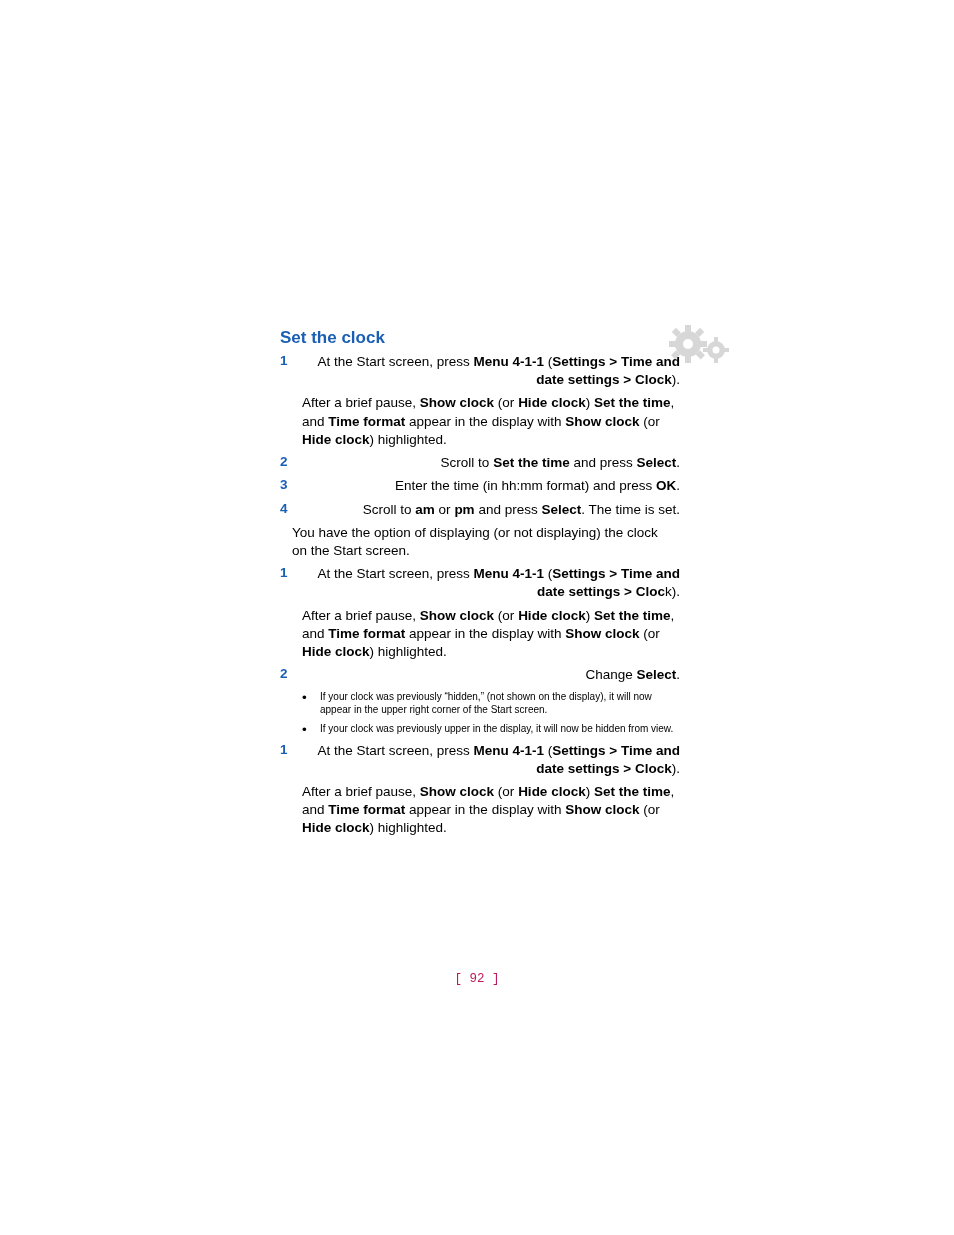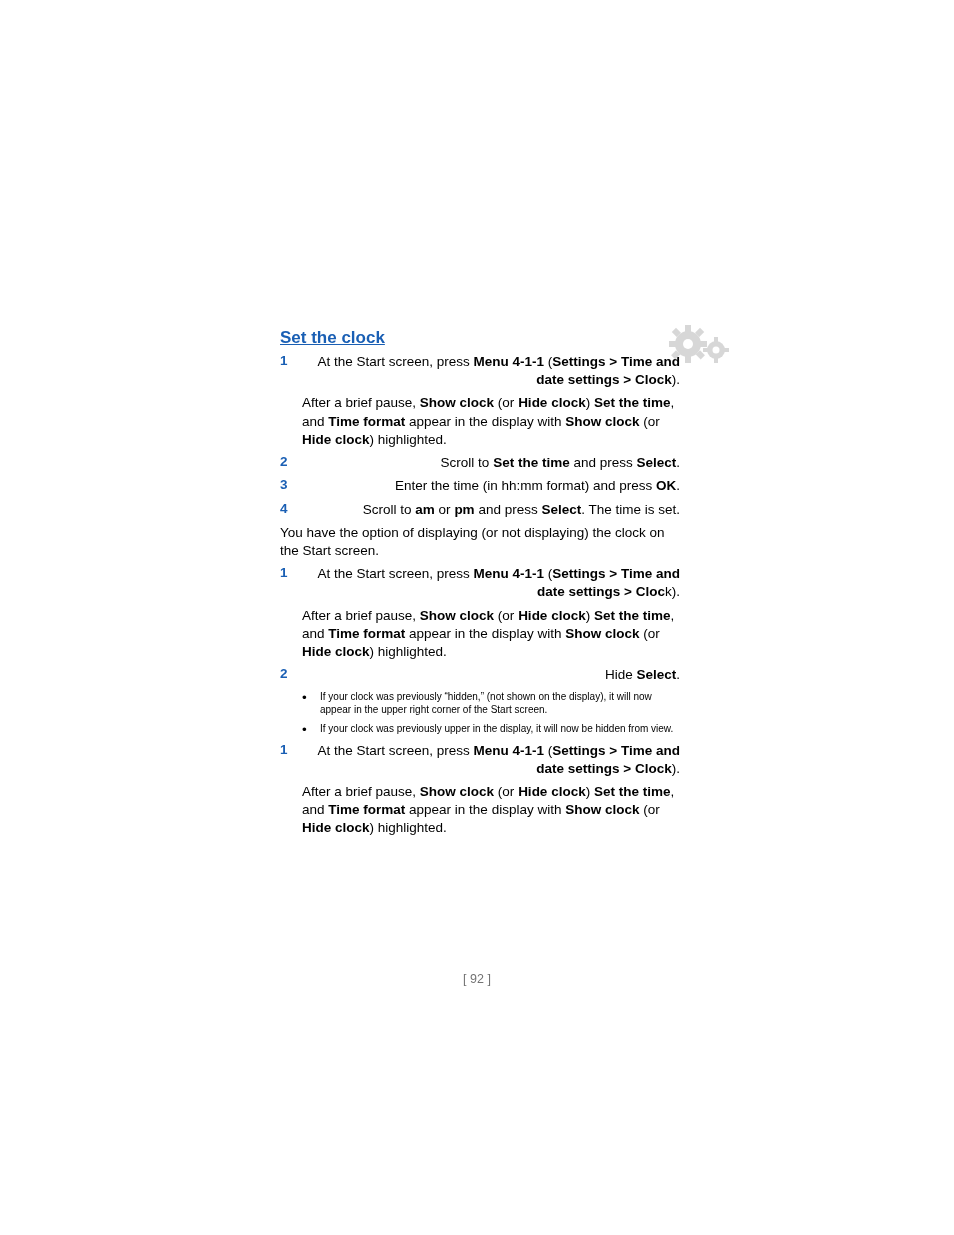--- a/index.html
+++ b/index.html
@@ -24,26 +24,25 @@
     font-weight: bold;
     color: #1a5fb4;
     margin-bottom: 8px;
   }
   .section-title {
     font-size: 17px;
     font-weight: bold;
     color: #1a5fb4;
     margin-top: 14px;
     margin-bottom: 4px;
-    text-decoration: underline;
   }
   .body-text {
     font-size: 13.5px;
     line-height: 1.35;
-    margin: 3px 0;
+    margin: 3px 12px;
   }
   .step-row {
     display: flex;
     margin: 5px 0;
   }
   .step-num {
     width: 22px;
     flex-shrink: 0;
     font-weight: bold;
     color: #1a5fb4;
@@ -77,21 +76,22 @@
     line-height: 1.35;
   }
   b { font-weight: bold; }
   .page-num {
     position: absolute;
     left: 0;
     right: 0;
     top: 972px;
     text-align: center;
     font-size: 12.5px;
-    color: #737373;
+    color: #be185d;
+    font-family: Liberation Mono, monospace;
   }
   .icon-holder {
     position: absolute;
     right: -54px;
     top: 6px;
     width: 70px;
     height: 48px;
     opacity: 0.55;
   }
 </style>
@@ -150,21 +150,21 @@
   <div class="body-text">You have the option of displaying (or not displaying) the clock on the Start screen.</div>
 
   <div class="step-row">
     <div class="step-num">1</div>
     <div class="step-body"><span>At the Start screen, press </span><b>Menu 4-1-1</b><span> (</span><b>Settings &gt; Time and date settings &gt; Cloc</b><span>k).</span></div>
   </div>
   <div class="step-note"><span>After a brief pause, </span><b>Show clock</b><span> (or </span><b>Hide clock</b><span>) </span><b>Set the time</b><span>, and </span><b>Time format</b><span> appear in the display with </span><b>Show clock</b><span> (or </span><b>Hide clock</b><span>) highlighted.</span></div>
 
   <div class="step-row">
     <div class="step-num">2</div>
-    <div class="step-body"><span>Hide </span><b>Select</b><span>.</span></div>
+    <div class="step-body"><span>Change </span><b>Select</b><span>.</span></div>
   </div>
 
   <div class="bullet-row">
     <div class="bullet-dot">•</div>
     <div class="bullet-body">If your clock was previously “hidden,” (not shown on the display), it will now appear in the upper right corner of the Start screen.</div>
   </div>
   <div class="bullet-row">
     <div class="bullet-dot">•</div>
     <div class="bullet-body">If your clock was previously upper in the display, it will now be hidden from view.</div>
   </div>

